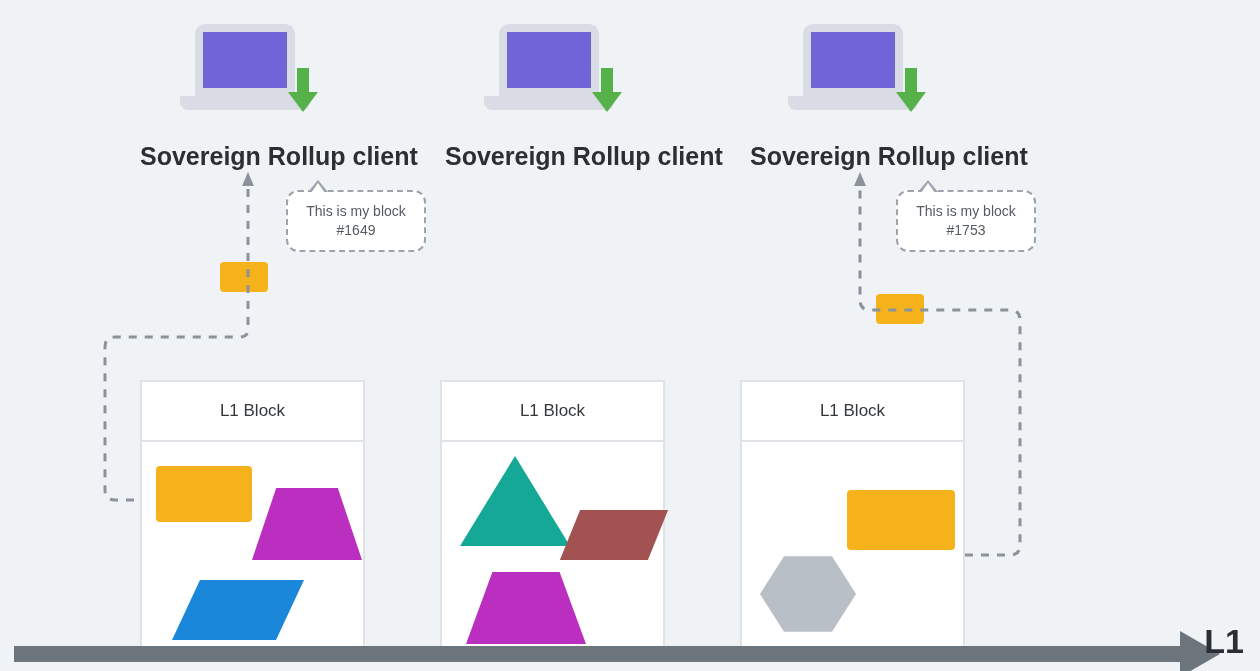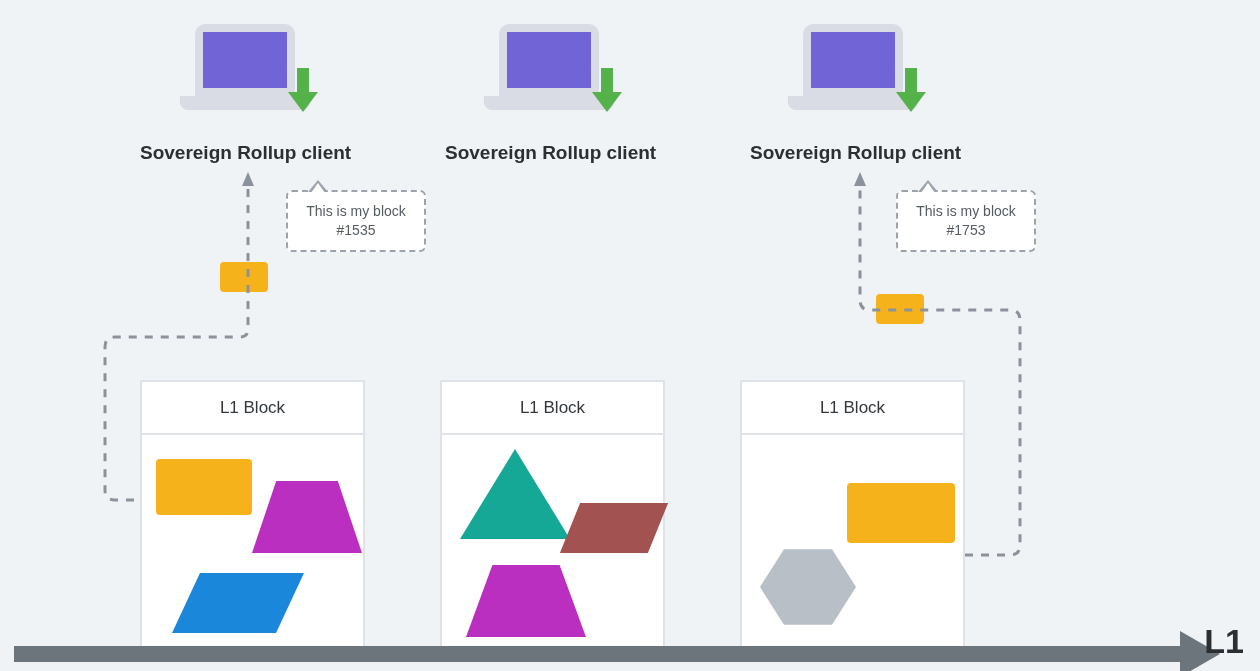--- a/index.html
+++ b/index.html
@@ -42,31 +42,31 @@
   }
   .download-arrow {
     position: absolute;
     width: 34px; height: 44px;
   }
   .download-arrow svg { width: 100%; height: 100%; display:block; }
 
   .client-label {
     position: absolute;
     font-weight: 700;
-    font-size: 19px;
+    font-size: 25px;
     color: #2b2f33;
     white-space: nowrap;
     text-align: right;
   }
 
   .speech {
     position: absolute;
     border: 2px dashed #9ca3ad;
     background: #fff;
-    border-radius: 6px;
+    border-radius: 12px;
     padding: 10px 12px;
     text-align: center;
     font-size: 14px;
     color: #555b62;
     line-height: 1.35;
   }
   .speech .tail {
     position: absolute;
     top: -12px; left: 20px;
     width: 0; height: 0;
@@ -91,21 +91,21 @@
   }
 
   .block-card {
     position: absolute;
     width: 225px;
     height: 275px;
     background: #fff;
     border: 2px solid #dfe3e7;
   }
   .block-header {
-    height: 53px;
+    height: 60px;
     border-bottom: 2px solid #dfe3e7;
     display: flex;
     align-items: center;
     justify-content: center;
     font-size: 17px;
     color: #33383d;
   }
   .block-body {
     position: relative;
     width: 100%;
@@ -224,21 +224,21 @@
       </svg>
   </div>
 
   <div class="client-label" style="left:140px; top:142px;">Sovereign Rollup client</div>
   <div class="client-label" style="left:445px; top:142px;">Sovereign Rollup client</div>
   <div class="client-label" style="left:750px; top:142px;">Sovereign Rollup client</div>
 
   <div class="speech" style="left:286px; top:190px; width:140px;">
     <div class="tail"></div>
     <div>This is my block</div>
-    <div>#1535</div>
+    <div>#1649</div>
   </div>
   <div class="speech" style="left:896px; top:190px; width:140px;">
     <div class="tail"></div>
     <div>This is my block</div>
     <div>#1753</div>
   </div>
 
   <div class="packet" style="left:220px; top:262px;"></div>
   <div class="packet" style="left:876px; top:294px;"></div>
 

